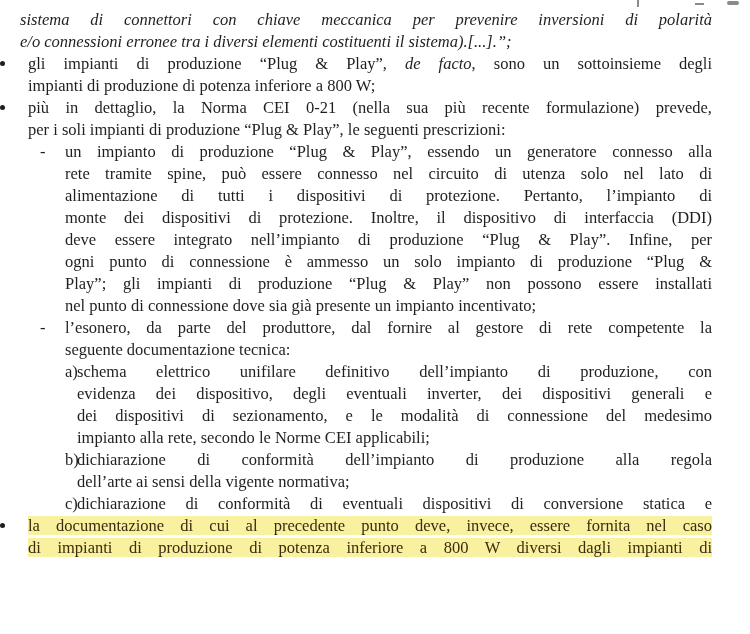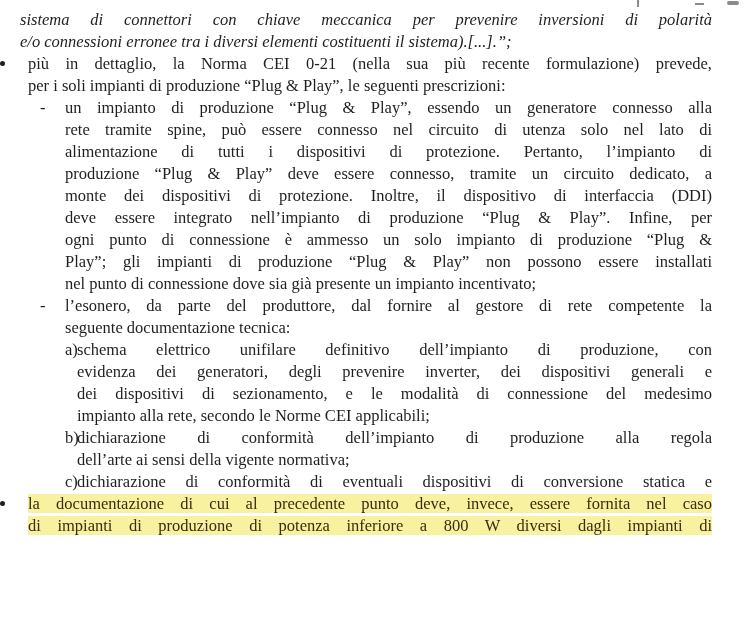--- a/index.html
+++ b/index.html
@@ -61,44 +61,48 @@
   <span class="frag frag-1"></span>
   <span class="frag frag-2"></span>
   <span class="frag frag-3"></span>
   <div class="doc">
       <div class="item item-quote">
         <div class="line jl"><span>sistema di connettori con chiave meccanica per prevenire inversioni di polarità</span></div>
         <div class="line"><span>e/o connessioni erronee tra i diversi elementi costituenti il sistema).[...].”;</span></div>
       </div>
       <div class="item item-bullet">
         <span class="marker dot"></span>
+        <div class="line jl"><span>gli impianti di produzione “Plug &amp; Play”, </span><span class="it">de facto</span><span>, sono un sottoinsieme degli</span></div>
+        <div class="line"><span>impianti di produzione di potenza inferiore a 800 W;</span></div>
+      </div>
+      <div class="item item-bullet">
+        <span class="marker dot"></span>
         <div class="line jl"><span>più in dettaglio, la Norma CEI 0-21 (nella sua più recente formulazione) prevede,</span></div>
         <div class="line"><span>per i soli impianti di produzione “Plug &amp; Play”, le seguenti prescrizioni:</span></div>
       </div>
       <div class="item item-dash">
         <span class="marker dash-m">-</span>
         <div class="line jl"><span>un impianto di produzione “Plug &amp; Play”, essendo un generatore connesso alla</span></div>
         <div class="line jl"><span>rete tramite spine, può essere connesso nel circuito di utenza solo nel lato di</span></div>
         <div class="line jl"><span>alimentazione di tutti i dispositivi di protezione. Pertanto, l’impianto di</span></div>
-        <div class="line jl"><span>produzione “Plug &amp; Play” deve essere connesso, tramite un circuito dedicato, a</span></div>
         <div class="line jl"><span>monte dei dispositivi di protezione. Inoltre, il dispositivo di interfaccia (DDI)</span></div>
         <div class="line jl"><span>deve essere integrato nell’impianto di produzione “Plug &amp; Play”. Infine, per</span></div>
         <div class="line jl"><span>ogni punto di connessione è ammesso un solo impianto di produzione “Plug &amp;</span></div>
         <div class="line jl"><span>Play”; gli impianti di produzione “Plug &amp; Play” non possono essere installati</span></div>
         <div class="line"><span>nel punto di connessione dove sia già presente un impianto incentivato;</span></div>
       </div>
       <div class="item item-dash">
         <span class="marker dash-m">-</span>
         <div class="line jl"><span>l’esonero, da parte del produttore, dal fornire al gestore di rete competente la</span></div>
         <div class="line"><span>seguente documentazione tecnica:</span></div>
       </div>
       <div class="item item-letter">
         <span class="marker letter-m">a)</span>
         <div class="line jl"><span>schema elettrico unifilare definitivo dell’impianto di produzione, con</span></div>
-        <div class="line jl"><span>evidenza dei generatori, degli prevenire inverter, dei dispositivi generali e</span></div>
+        <div class="line jl"><span>evidenza dei dispositivo, degli eventuali inverter, dei dispositivi generali e</span></div>
         <div class="line jl"><span>dei dispositivi di sezionamento, e le modalità di connessione del medesimo</span></div>
         <div class="line"><span>impianto alla rete, secondo le Norme CEI applicabili;</span></div>
       </div>
       <div class="item item-letter">
         <span class="marker letter-m">b)</span>
         <div class="line jl"><span>dichiarazione di conformità dell’impianto di produzione alla regola</span></div>
         <div class="line"><span>dell’arte ai sensi della vigente normativa;</span></div>
       </div>
       <div class="item item-letter">
         <span class="marker letter-m">c)</span>

